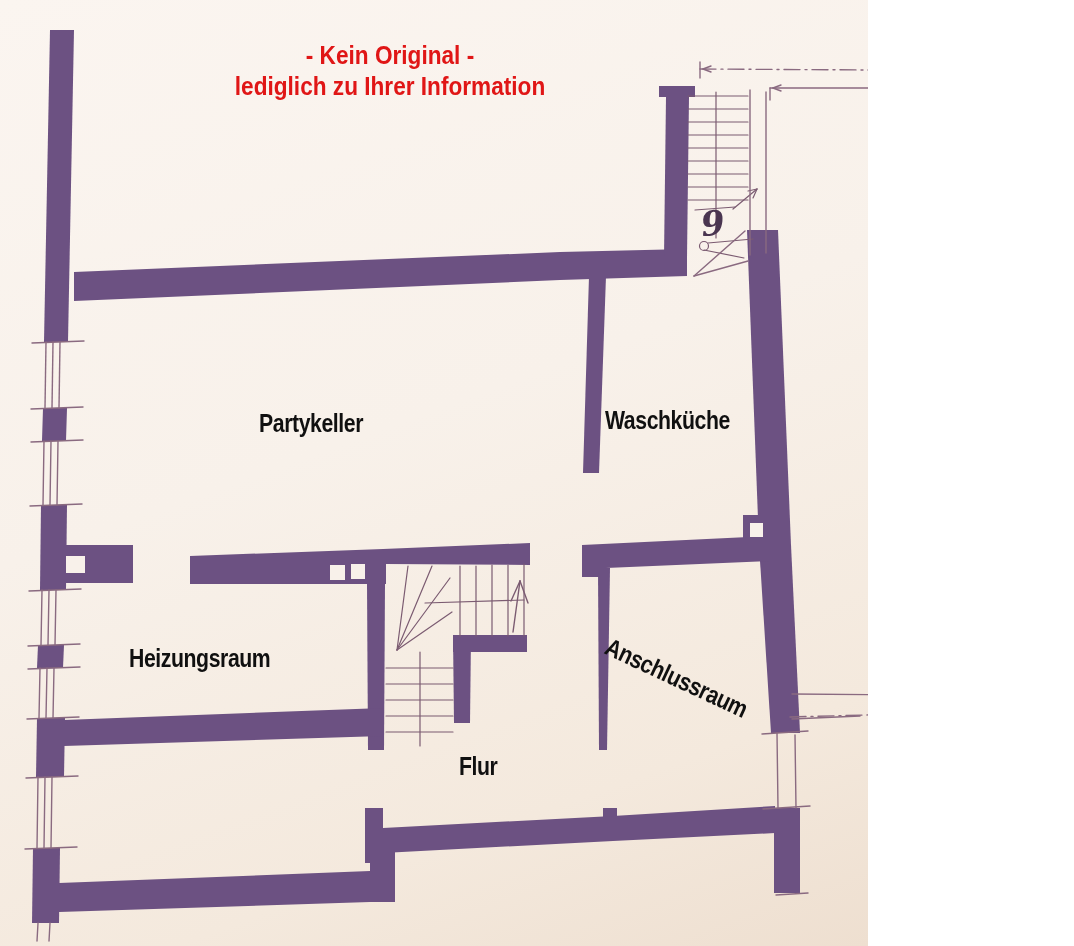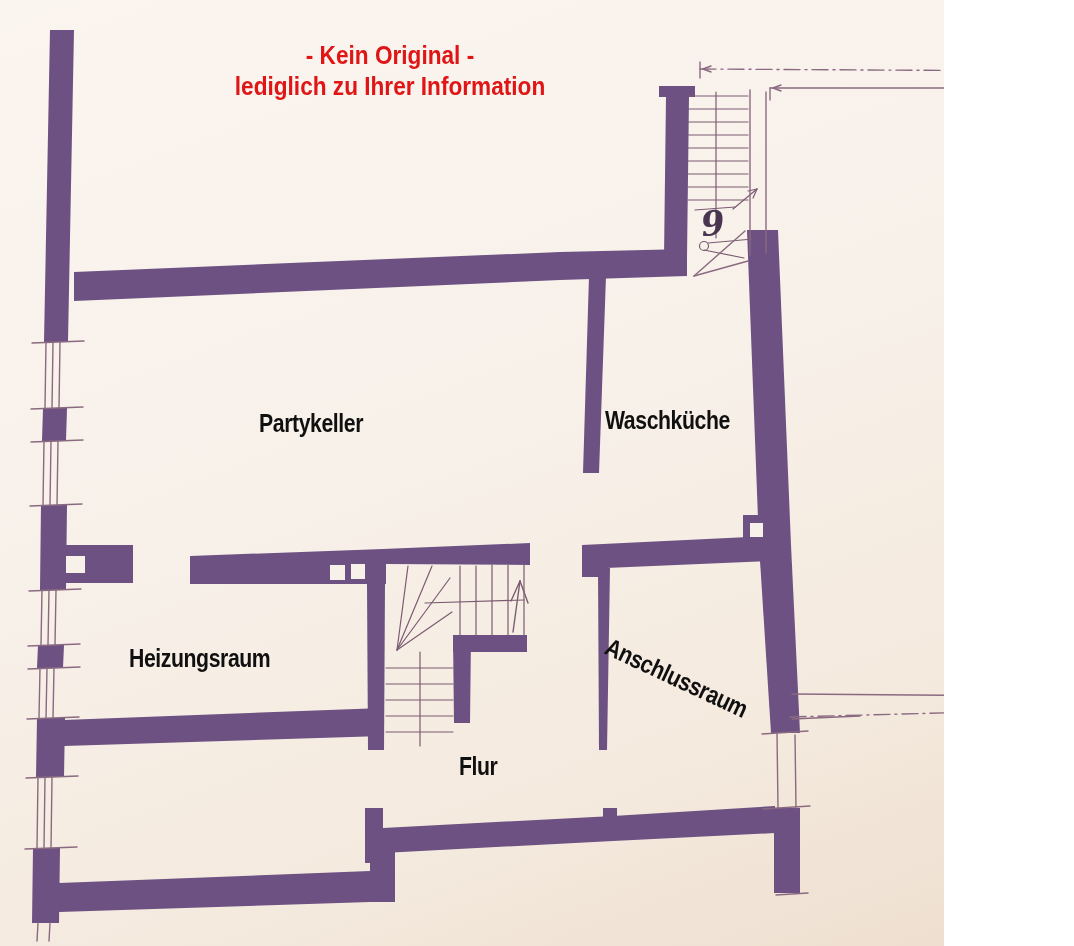--- a/index.html
+++ b/index.html
@@ -1,21 +1,21 @@
 <!DOCTYPE html>
 <html style="--wall: #6c5182; --line: #8a6a80; --hatch: #7b5b71; --label: #101010; --red: #e01616; --paper: #f8f1ea; --ink: #4a3550;"><head>
 <meta charset="utf-8">
 <style>
   :root{
     --wall:#6c5182; --line:#8a6a80; --hatch:#7b5b71;
     --label:#101010; --red:#e01616; --paper:#f8f1ea; --ink:#4a3550;
   }
   html,body{margin:0;padding:0;}
   .page{
-    position:relative; width:944px; height:946px; overflow:hidden;
+    position:relative; width:868px; height:946px; overflow:hidden;
     background:linear-gradient(160deg,#fbf5f0 0%,#f8f1ea 45%,#f4e9dd 80%,#eedfd0 100%);
     font-family:"Liberation Sans", sans-serif;
   }
   svg.plan{position:absolute;left:0;top:0;}
   .plabel{
     position:absolute; font-weight:bold; color:var(--label);
     font-size:25px; letter-spacing:-0.5px; white-space:nowrap;
     transform:scaleX(0.85); transform-origin:left top; line-height:1;
   }
   .notice{

